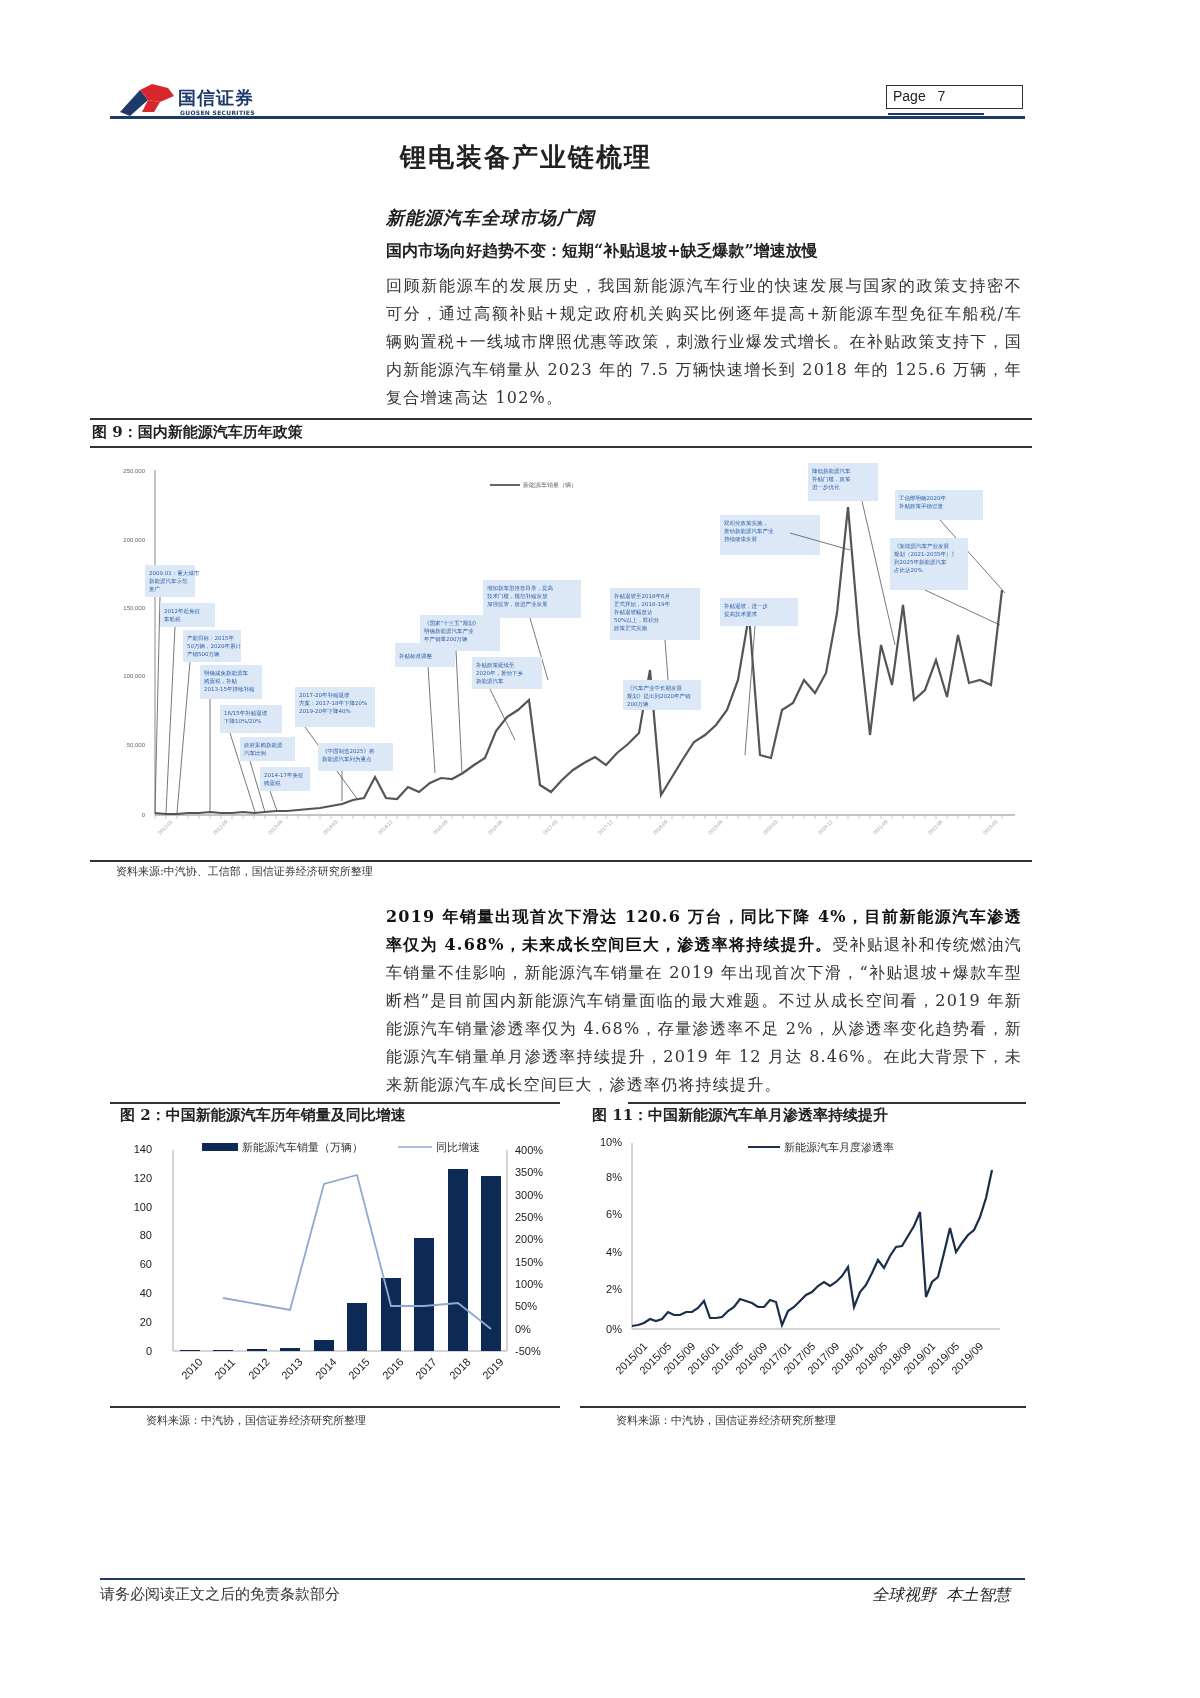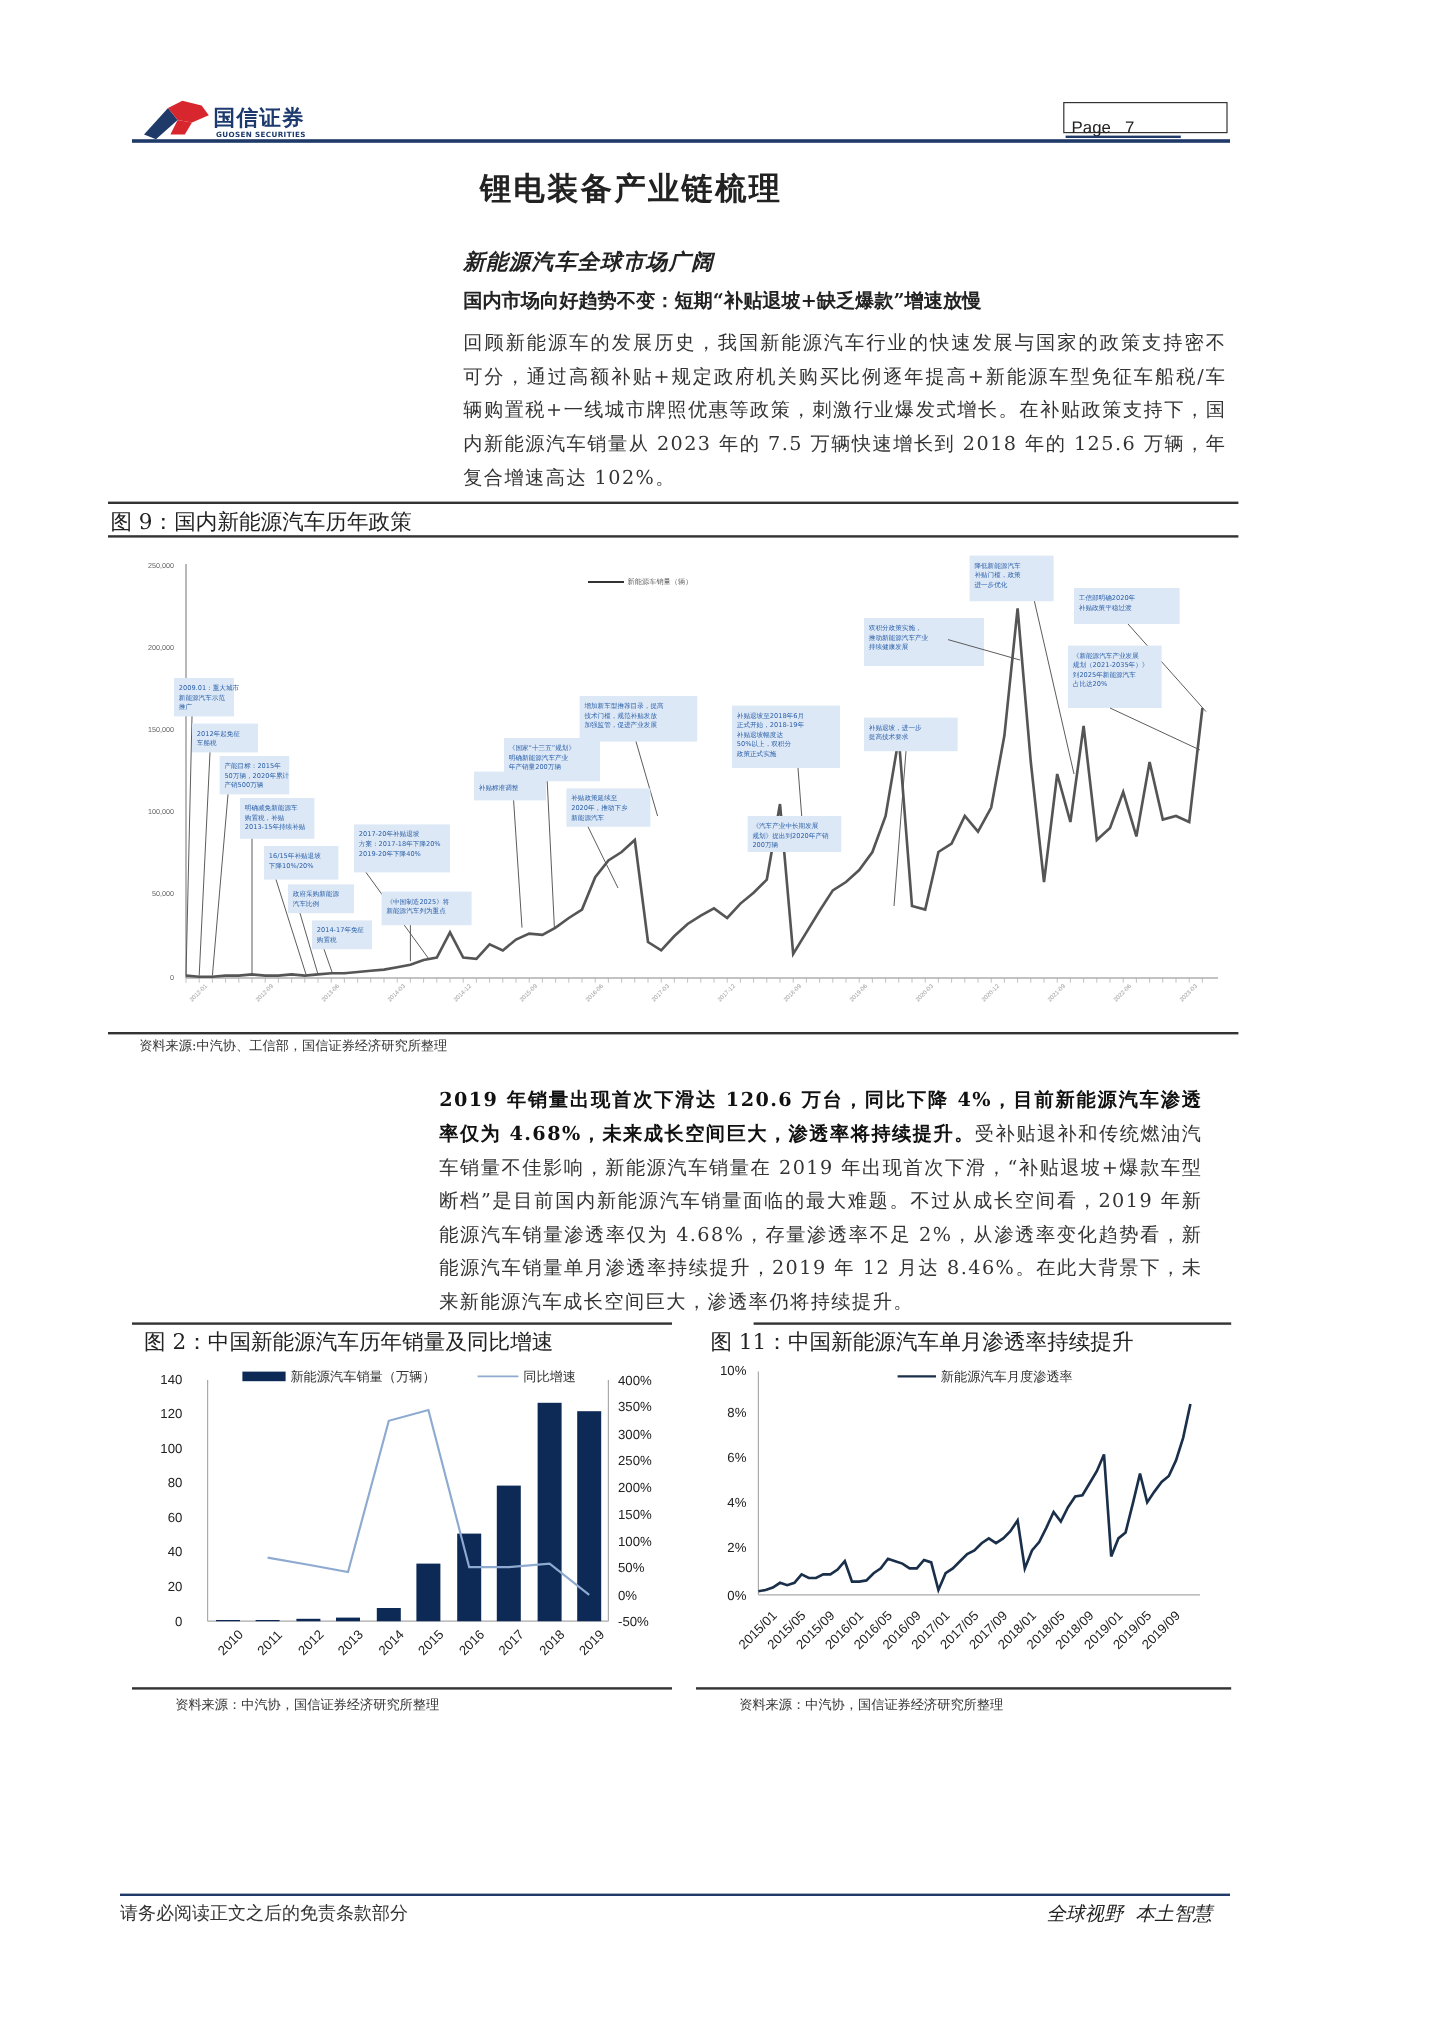--- a/index.html
+++ b/index.html
@@ -2,27 +2,27 @@
 <html><head>
 <meta charset="utf-8">
 <style>
   html, body { margin:0; padding:0; background:#fff; }
   body { width:1200px; height:1698px; position:relative; font-family:"DejaVu Sans","Liberation Sans",sans-serif; color:#222; overflow:hidden; }
   .abs { position:absolute; }
   .serif { font-family:"DejaVu Serif","Liberation Serif",serif; }
   .logo-text { font-weight:bold; color:#1d3a6e; font-size:18px; letter-spacing:1px; }
   .logo-sub { font-size:6px; color:#1d3a6e; letter-spacing:0.3px; font-weight:bold; }
   .header-rule { height:3px; background:#1f3a68; }
-  .page-box { border:1.5px solid #333; font-family:"Liberation Sans",sans-serif; font-size:14px; padding:12px 6px; box-sizing:border-box; }
+  .page-box { border:1.5px solid #333; font-family:"Liberation Sans",sans-serif; font-size:14px; padding:2px 6px; box-sizing:border-box; }
   h1.title { margin:0; font-size:26px; font-weight:bold; letter-spacing:2px; }
   .h2 { font-size:18px; font-weight:bold; letter-spacing:1px;font-style:italic; }
   .h3 { font-size:16px; font-weight:bold; }
   .para { font-size:16px; line-height:28px; color:#333; letter-spacing:1.2px; text-align:justify; }
   .para b { color:#111; }
-  .fig-title { font-size:18px; font-weight:normal; }
+  .fig-title { font-size:15px; font-weight:bold; }
   .rule { height:2px; background:#333; }
   .thinrule { height:1px; background:#555; }
   .source { font-size:11px; color:#333;margin-left:24px; }
   .axis-txt { font-family:"Liberation Sans",sans-serif; font-size:11px; fill:#222; }
   .axis-small { font-family:"Liberation Sans",sans-serif; font-size:6px; fill:#666; }
   .legend-txt { font-size:11px; fill:#333; }
   .callout { fill:#dce8f6; }
   .callout-txt { font-size:5.5px; fill:#2b5fa8; }
   .footer-txt { font-size:15px; color:#333; }
   .footer-slogan { font-size:16px; font-weight:normal; font-style:italic; }
@@ -209,21 +209,21 @@
     <text class="callout-txt" x="804" y="101">规划（2021-2035年）》</text>
     <text class="callout-txt" x="804" y="109">到2025年新能源汽车</text>
     <text class="callout-txt" x="804" y="117">占比达20%</text>
     <line x1="835" y1="135" x2="910" y2="170" stroke="#555" stroke-width="0.8"></line>
   </g>
 </svg>
 
 <div class="abs rule" style="left:90px;top:860px;width:942px;"></div>
 <div class="abs source serif" style="left:92px;top:864px;">资料来源:中汽协、工信部，国信证券经济研究所整理</div>
 
-<div class="abs para serif" style="left:366px;top:903px;width:636px;">
+<div class="abs para serif" style="left:386px;top:903px;width:636px;">
   <b>2019 年销量出现首次下滑达 120.6 万台，同比下降 4%，目前新能源汽车渗透率仅为 4.68%，未来成长空间巨大，渗透率将持续提升。</b><span>受补贴退补和传统燃油汽车销量不佳影响，新能源汽车销量在 2019 年出现首次下滑，“补贴退坡+爆款车型断档”是目前国内新能源汽车销量面临的最大难题。不过从成长空间看，2019 年新能源汽车销量渗透率仅为 4.68%，存量渗透率不足 2%，从渗透率变化趋势看，新能源汽车销量单月渗透率持续提升，2019 年 12 月达 8.46%。在此大背景下，未来新能源汽车成长空间巨大，渗透率仍将持续提升。</span>
 </div>
 
 <div class="abs rule" style="left:110px;top:1102px;width:450px;height:1.5px;"></div>
 <div class="abs fig-title serif" style="left:120px;top:1106px;">图 2：中国新能源汽车历年销量及同比增速</div>
 
 <svg class="abs" style="left:110px;top:1135px;" width="460" height="260" viewBox="0 0 460 260">
 
   <g>
     <line x1="63" y1="15" x2="63" y2="216" stroke="#aaa"></line>

